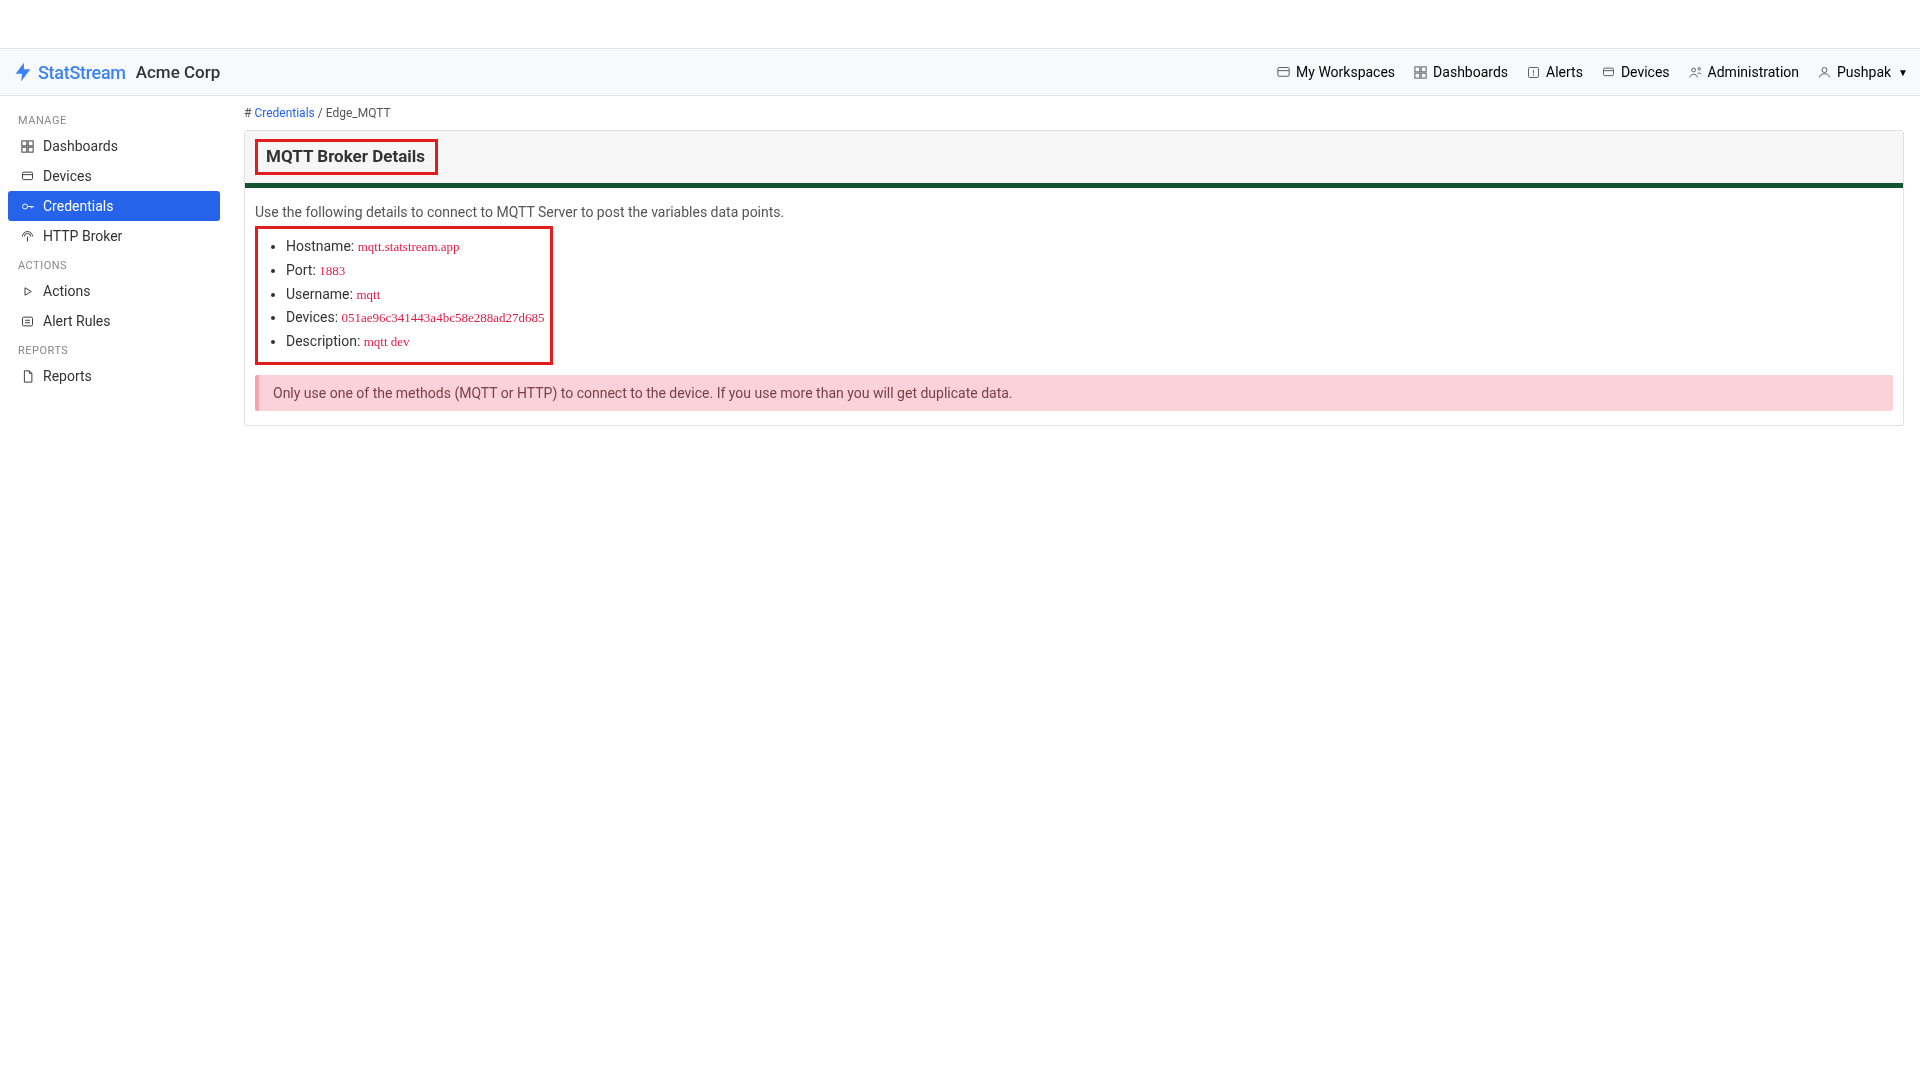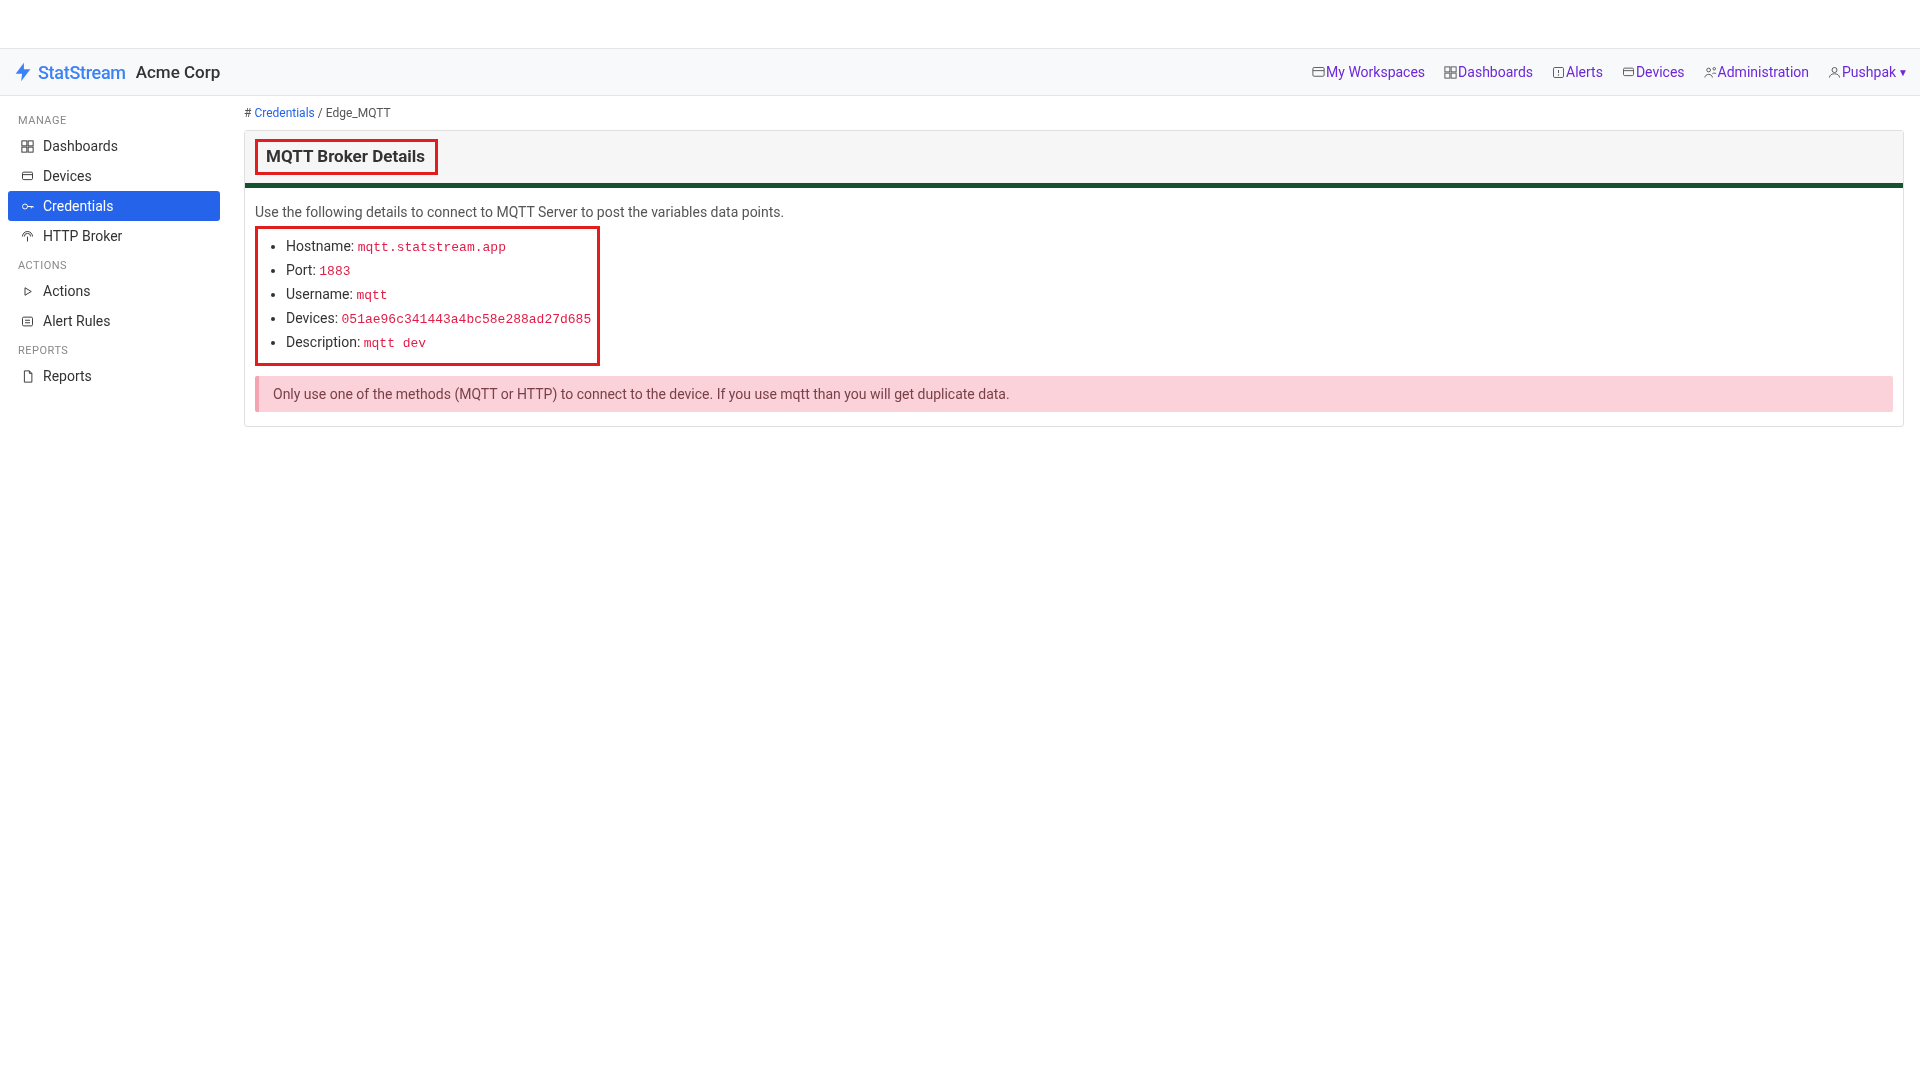--- a/index.html
+++ b/index.html
@@ -19,21 +19,21 @@
     border-bottom: 1px solid #e5e5e5;
     background: #f8f9fa;
     margin-top: 48px;
   }
   .topbar-left { display: flex; align-items: center; gap: 10px; }
   .logo { display: flex; align-items: center; gap: 4px; }
   .logo svg { width: 22px; height: 22px; }
   .logo-text { font-size: 18px; font-weight: 500; color: #3b82f6; letter-spacing: -0.3px;}
   .company { font-size: 17px; font-weight: 500; color: #333; }
   .topbar-right { display: flex; align-items: center; gap: 18px; }
-  .nav-link { display: flex; align-items: center; color: #6d28d9; font-size: 14px; cursor: pointer; }
+  .nav-link { display: flex; align-items: center; gap: 5px; color: #000000; font-size: 14px; cursor: pointer; }
   .nav-link svg { width: 15px; height: 15px; stroke: #555; fill: none; stroke-width: 1.5; }
   .nav-link .caret { font-size: 10px; margin-left: 2px; }
 
   .layout { display: flex; }
   .sidebar {
     width: 228px;
     background: #fff;
     padding: 10px 8px;
     min-height: calc(100vh - 94px);
   }
@@ -95,21 +95,21 @@
   .instruction { color: #555; font-size: 14px; margin: 4px 0 6px 0; }
   .detail-box {
     border: 3px solid #e11d1d;
     padding: 6px 6px 8px 6px;
     display: inline-block;
     min-width: 260px;
     margin-bottom: 10px;
   }
   .detail-box ul { list-style: disc; padding-left: 22px; }
   .detail-box li { color: #333; font-size: 14px; line-height: 1.7; }
-  .detail-box li .val { color: #e11d48; font-family: Liberation Mono, monospace; font-size: 13px; }
+  .detail-box li .val { color: #e11d48; font-family: Liberation Serif, serif; font-size: 13px; }
   .alert {
     background: #fbd2d9;
     border-left: 4px solid #f5a3b0;
     color: #7a4049;
     padding: 10px 14px;
     border-radius: 2px;
     font-size: 14px;
   }
 </style>
 </head>
@@ -271,18 +271,18 @@
               <span>Devices:</span>
               <span class="val">051ae96c341443a4bc58e288ad27d685</span>
             </li>
             <li>
               <span>Description:</span>
               <span class="val">mqtt dev</span>
             </li>
           </ul>
         </div>
 
-        <div class="alert">Only use one of the methods (MQTT or HTTP) to connect to the device. If you use mqtt than you will get duplicate data.</div>
+        <div class="alert">Only use one of the methods (MQTT or HTTP) to connect to the device. If you use more than you will get duplicate data.</div>
       </div>
     </div>
   </div>
 
 </div>
 
 </body></html>

